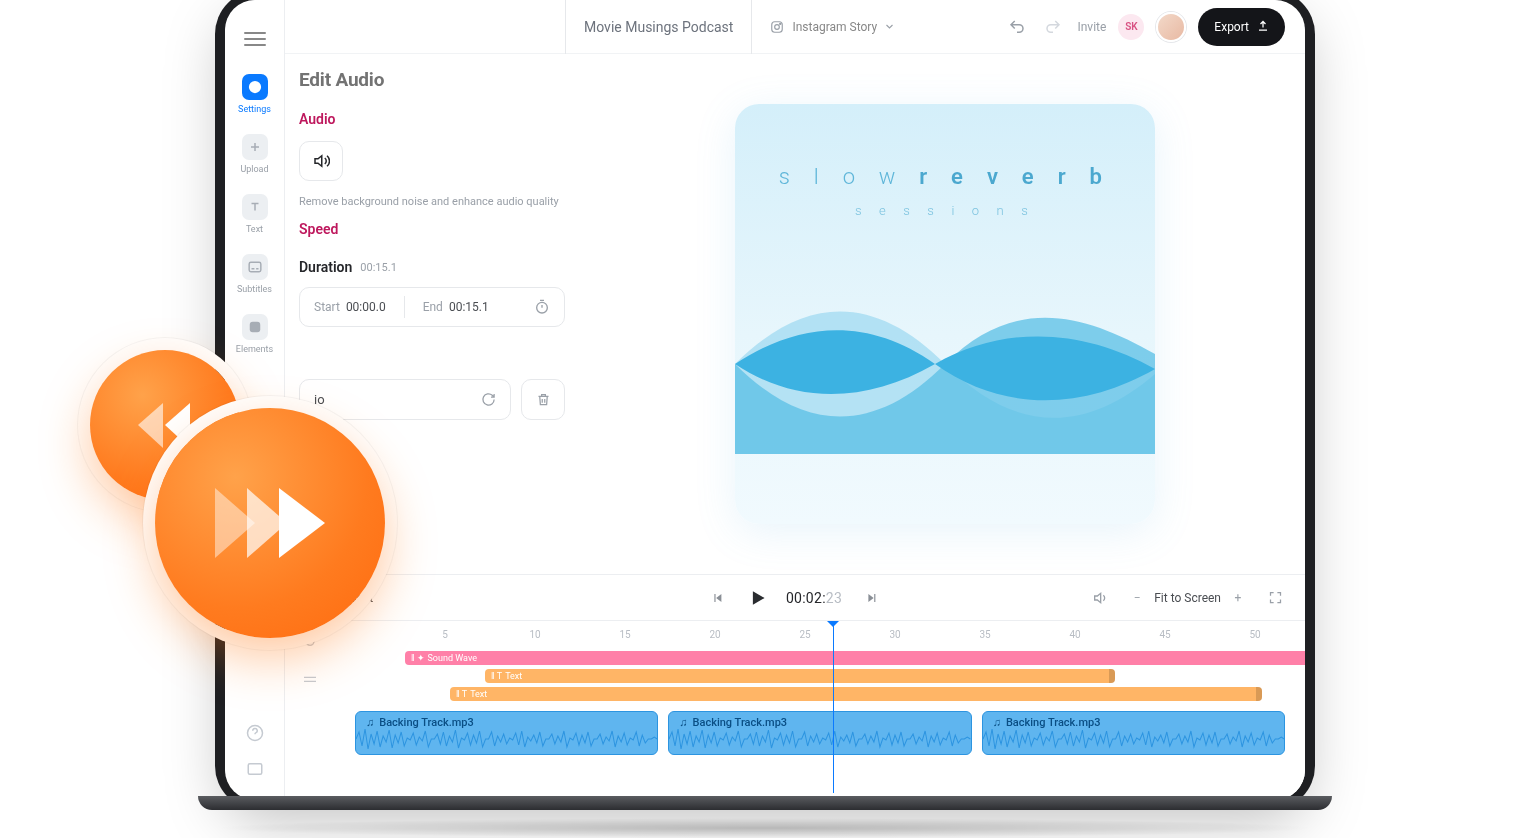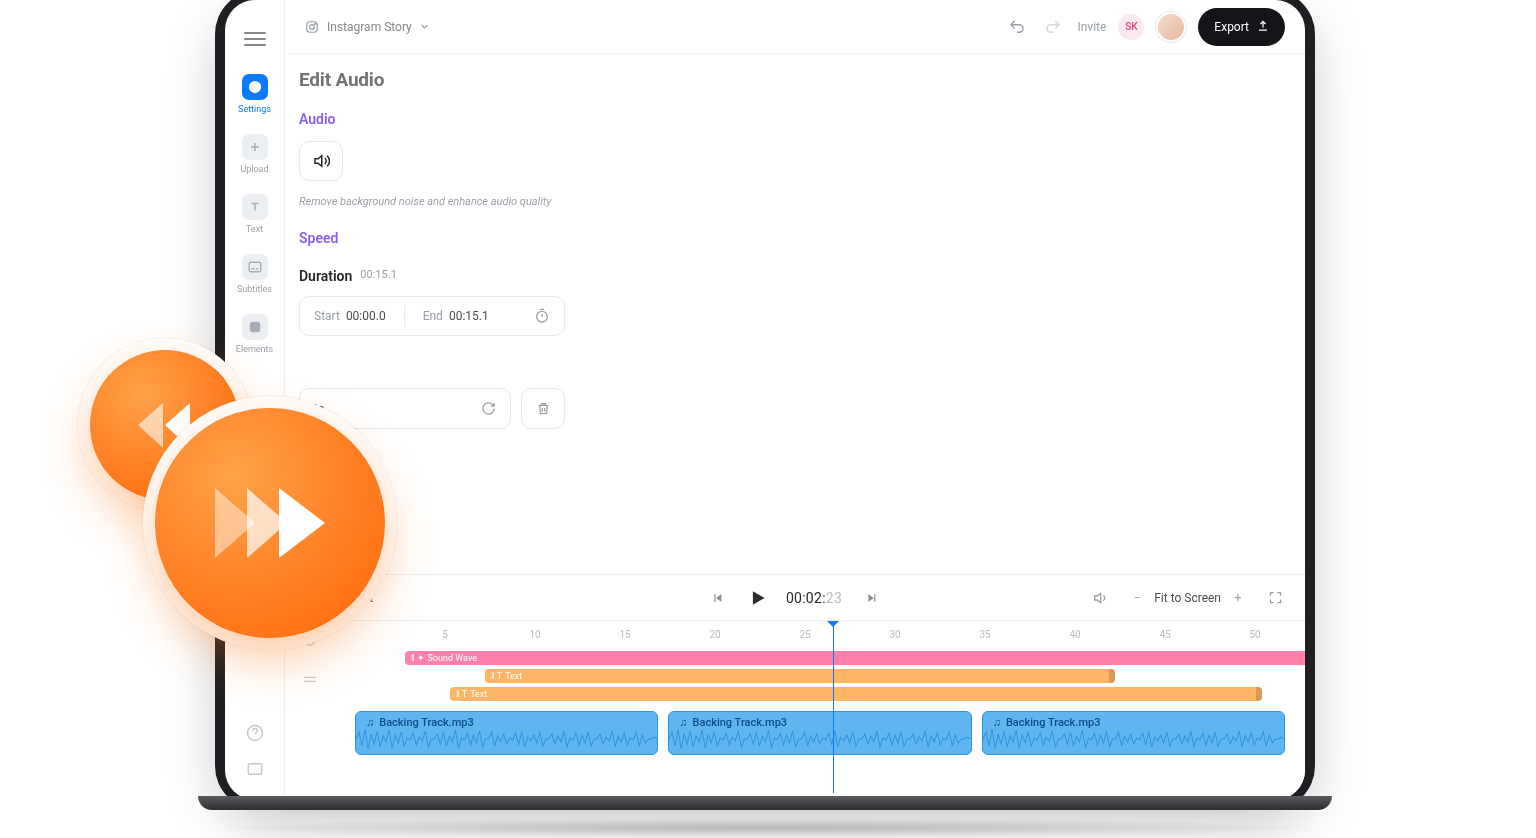--- a/index.html
+++ b/index.html
@@ -30,35 +30,35 @@
 .top-right {margin-left:auto; display:flex; align-items:center; gap:12px;}
 .icon-btn {width:24px; height:24px; display:flex; align-items:center; justify-content:center; color:#9aa0a8; cursor:pointer;}
 .invite-txt {font-size:12px; color:#9aa0a8;}
 .avatar-sk {width:26px; height:26px; border-radius:50%; background:#fce8f0; color:#d85182; font-size:10px; font-weight:600; display:flex; align-items:center; justify-content:center;}
 .avatar-img {width:30px; height:30px; border-radius:50%; background:linear-gradient(135deg,#f3d9c9,#e8b9a3); border:2px solid #fff; box-shadow:0 0 0 1px #e6e8eb;}
 .export-btn {background:#141519; color:#fff; border-radius:20px; padding:12px 16px; font-size:12px; display:flex; gap:8px; cursor:pointer;}
 
 .content {flex:1; display:flex; min-height:0;}
 .panel {width:300px; padding:0 20px 10px 14px; overflow:hidden;}
 .panel h1 {font-size:19px; font-weight:700; color:#737373; margin:14px 0 20px; letter-spacing:-.01em;}
-.panel h3 {font-size:14px; font-weight:600; color:#8b5cf6; margin:6px 0 14px;}
+.panel h3 {font-size:14px; font-weight:600; color:#be185d; margin:6px 0 14px;}
 .volume-row {display:flex; gap:10px; align-items:center; margin-bottom:14px;}
 .vol-box {width:44px; height:40px; border:1px solid #e6e8eb; border-radius:10px; display:flex; align-items:center; justify-content:center;}
 .slider-box {flex:1; height:40px; border:1px solid #e6e8eb; border-radius:10px; display:flex; align-items:center; padding:0 14px; gap:12px;}
 .slider-track {flex:1; height:4px; background:#e6e8eb; border-radius:2px; position:relative;}
 .slider-fill {position:absolute; left:0; top:0; height:100%; width:72%; background:#0a7aff; border-radius:2px;}
 .slider-thumb {position:absolute; left:72%; top:50%; transform:translate(-50%,-50%); width:16px; height:16px; border-radius:50%; background:#fff; border:3px solid #0a7aff;}
 .slider-val {font-size:12px; color:#4a4d52;}
 .clean-box {border:1px solid #e6e8eb; border-radius:10px; padding:12px 14px; display:flex; align-items:center; justify-content:space-between; margin-bottom:10px;}
-.hint {font-size:11px; color:#9aa0a8; margin-bottom:22px;font-style:italic;}
+.hint {font-size:11px; color:#9aa0a8; margin-bottom:13px;}
 .speed-row {display:flex; gap:8px;}
 .speed-btn {border:1px solid #e6e8eb; border-radius:10px; padding:10px 0; font-size:12px; color:#4a4d52; cursor:pointer; text-align:center; width:46px;}
 .speed-btn.active {border-color:#0a7aff; color:#0a7aff; font-weight:600;}
 .speed-btn.custom {width:62px;}
-.dur-title {font-size:14px; font-weight:600; margin:22px 0 12px; display:flex; gap:8px; align-items:flex-start;}
+.dur-title {font-size:14px; font-weight:600; margin:22px 0 12px; display:flex; gap:8px; align-items:center;}
 .dur-title span {font-size:11px; color:#9aa0a8; font-weight:400;}
 .dur-box {border:1px solid #e6e8eb; border-radius:10px; padding:8px 14px; display:flex; align-items:center; gap:18px;}
 .dur-field {font-size:12px; color:#4a4d52; display:flex; gap:6px;}
 .dur-field b {color:#9aa0a8; font-weight:400;}
 .dur-sep {width:1px; height:22px; background:#e6e8eb;}
 .replace-row {display:flex; gap:10px; margin-top:52px;}
 .replace-box {flex:1; border:1px solid #e6e8eb; border-radius:10px; padding:12px 14px; display:flex; align-items:center; justify-content:space-between; font-size:13px; color:#4a4d52;}
 .trash-box {width:44px; border:1px solid #e6e8eb; border-radius:10px; display:flex; align-items:center; justify-content:center;}
 
 .canvas {flex:1; display:flex; align-items:center; justify-content:center; background:#fff;}
@@ -165,20 +165,21 @@
             </svg></div>
      <div><svg width="18" height="18" viewBox="0 0 24 24" fill="none" stroke="#c5cad1" stroke-width="2">
               <rect x="3" y="5" width="18" height="14" rx="2"></rect>
             </svg></div>
    </div>
   </div>
 
   <div class="main">
 
    <div class="topbar">
+     <div class="project-title">Movie Musings Podcast</div>
      <div class="format-dd">
        <svg width="14" height="14" viewBox="0 0 24 24" fill="none" stroke="#9aa0a8" stroke-width="2">
               <rect x="3" y="3" width="18" height="18" rx="5"></rect>
               <circle cx="12" cy="12" r="4"></circle>
               <circle cx="17.5" cy="6.5" r="1" fill="#9aa0a8"></circle>
             </svg>
        <span>Instagram Story</span>
        <svg width="9" height="9" viewBox="0 0 12 12">
               <path d="M2 4l4 4 4-4" fill="none" stroke="#9aa0a8" stroke-width="1.5"></path>
             </svg>
@@ -246,20 +247,31 @@
                 </svg>
         </div>
         <div class="trash-box">
           <svg width="15" height="15" viewBox="0 0 24 24" fill="none" stroke="#9aa0a8" stroke-width="2">
                   <path d="M4 7h16M9 7V4h6v3M6 7l1 13h10l1-13M10 11v6M14 11v6"></path>
                 </svg>
         </div>
       </div>
     </div>
 
+    <div class="canvas">
+      <div class="cover">
+        <div class="cover-title"><span>s l o w </span><strong>r e v e r b</strong></div>
+        <div class="cover-sub">s e s s i o n s</div>
+        <svg class="wave-svg" viewBox="0 0 420 180" preserveAspectRatio="none">
+          <path d="M0,90 C70,20 140,20 210,90 C280,160 350,160 420,100 L420,180 L0,180 Z" fill="#8fd4ef" opacity=".6"></path>
+          <path d="M0,90 C70,160 140,160 210,90 C280,20 350,40 420,80 L420,180 L0,180 Z" fill="#59bfe6" opacity=".75"></path>
+          <path d="M0,90 C60,50 130,40 200,90 C270,140 350,135 420,95 L420,95 C350,55 270,50 200,90 C130,130 60,130 0,90 Z" fill="#3cb2e2"></path>
+        </svg>
+      </div>
+    </div>
    </div>
 
    <div class="timeline-bar" style="position:relative">
     <div class="tl-left">
       <div class="tl-item">
               <span>ia</span>
             </div>
       <div class="tl-item">
         <svg width="13" height="13" viewBox="0 0 24 24" fill="none" stroke="#5a5e66" stroke-width="2">
                 <path d="M8 3v18M16 3v18"></path>

